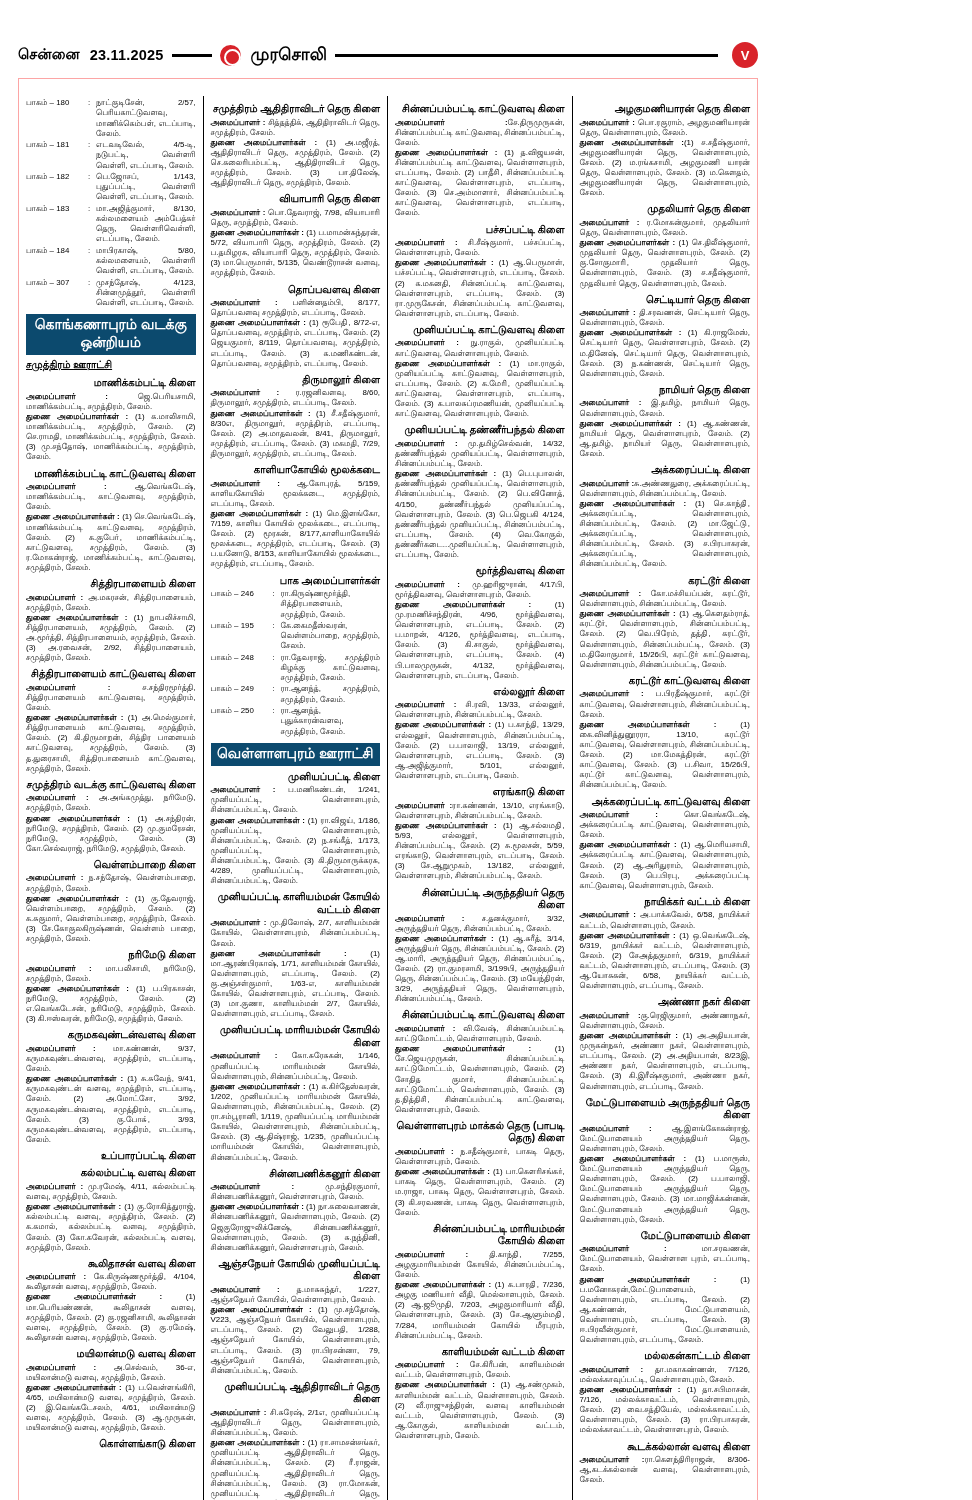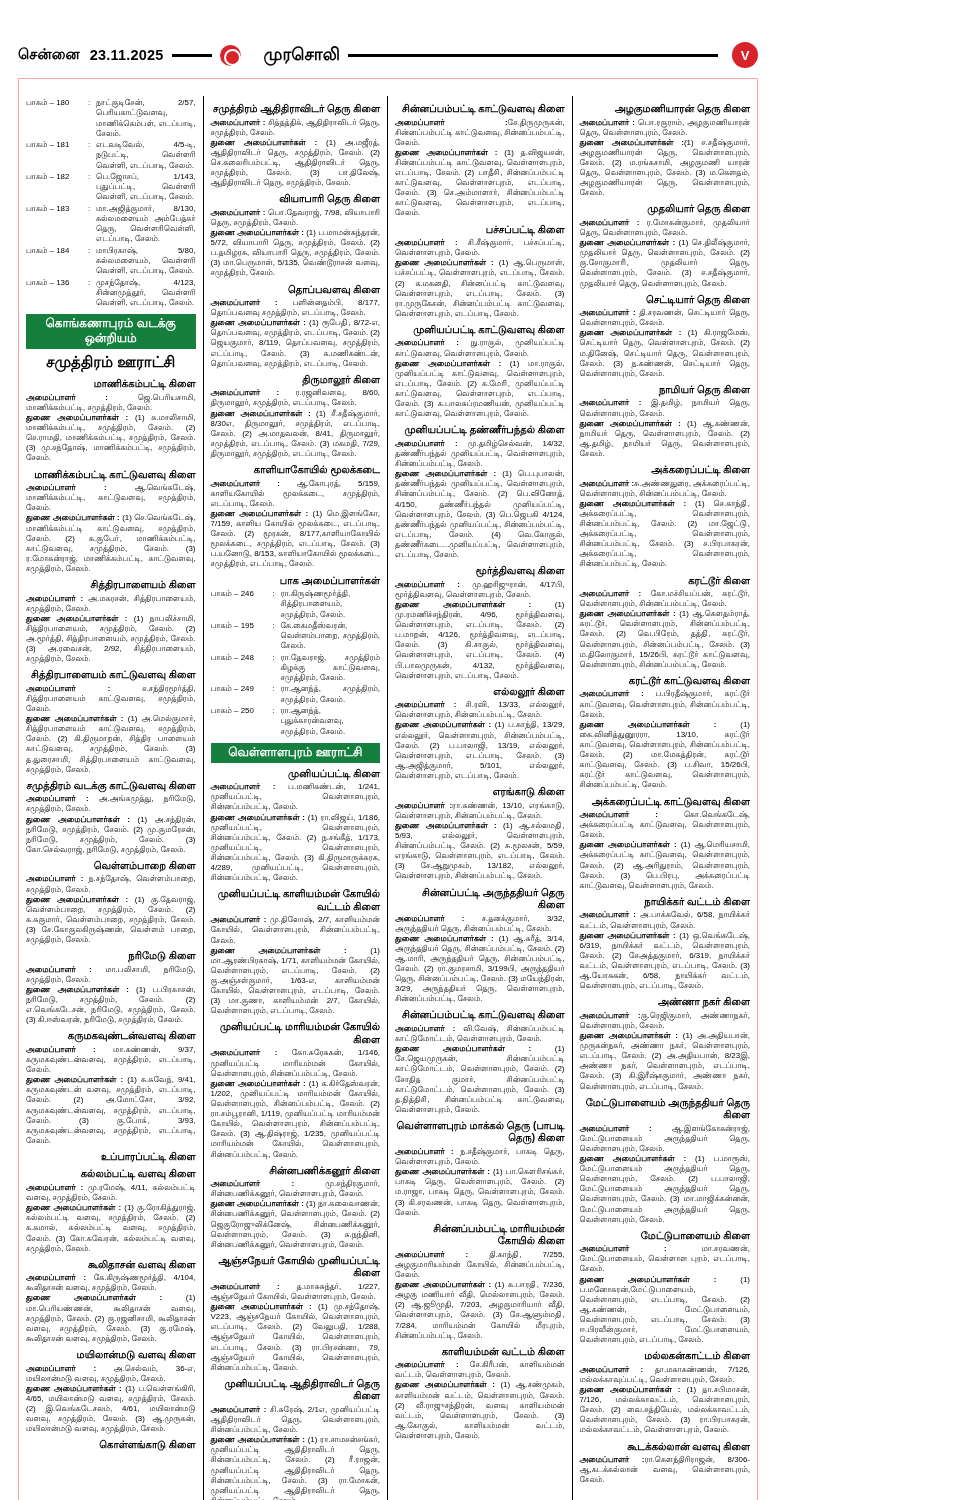--- a/index.html
+++ b/index.html
@@ -39,21 +39,21 @@
     height: 0;
     border-top: 2px solid #000;
     border-bottom: 1px solid #000;
     flex: 1 1 auto;
     margin: 0 8px;
     min-width: 40px;
   }
   .mast-center {
     display: flex;
     align-items: center;
-    gap: 23px;
+    gap: 10px;
     white-space: nowrap;
   }
   .logo-dot {
     width: 21px; height: 21px;
     border-radius: 50%;
     background: #d8232a;
     display: inline-block;
     position: relative;
   }
   .logo-dot::after {
@@ -103,33 +103,34 @@
   }
   .blk {
     font-size: 7.9px;
     line-height: 1.28;
     text-align: justify;
     margin: 0 0 3px 0;
     word-break: break-word;
   }
   .blk b { font-weight: bold; }
   .bar {
-    background: #15803d;
+    background: #0c4a6e;
     color: #fff;
     text-align: center;
-    font-size: 12px;
+    font-size: 14px;
     font-weight: bold;
     padding: 2px 0 3px 0;
     margin: 6px 0 3px 0;
   }
   .subbar {
-    text-align: center;
-    font-size: 15px;
+    text-align: left;
+    font-size: 10px;
     font-weight: bold;
     margin: 4px 0 2px 0;
+    text-decoration: underline;
   }
   .booth {
     font-size: 7.9px;
     line-height: 1.3;
     display: flex;
     margin-bottom: 1px;
   }
   .booth .bno {
     flex: 0 0 62px;
     white-space: nowrap;
@@ -180,21 +181,21 @@
           <span class="bno">பாகம் – 183</span>
           <span class="bsep">:</span>
           <span class="btxt">மா.அஜித்குமார், 8/130, கல்லமளையம் அம்பேத்கர் தெரு, வெள்ளரிவெள்ளி, எடப்பாடி, சேலம்.</span>
         </div>
         <div class="booth">
           <span class="bno">பாகம் – 184</span>
           <span class="bsep">:</span>
           <span class="btxt">மாபிரகாஷ், 5/80, கல்லமளையம், வெள்ளரி வெள்ளி, எடப்பாடி, சேலம்.</span>
         </div>
         <div class="booth">
-          <span class="bno">பாகம் – 136</span>
+          <span class="bno">பாகம் – 307</span>
           <span class="bsep">:</span>
           <span class="btxt">முசந்தோஷ், 4/123, சின்னமுத்தூர், வெள்ளரி வெள்ளி, எடப்பாடி, சேலம்.</span>
         </div>
         <div class="bar">கொங்கணாபுரம் வடக்கு ஒன்றியம்</div>
         <div class="subbar">சமுத்திரம் ஊராட்சி</div>
         <div class="hd">மாணிக்கம்பட்டி கிளை</div>
         <div class="blk"><b>அமைப்பாளர் :</b> ஜெ.பெரியசாமி, மாணிக்கம்பட்டி, சமுத்திரம், சேலம்.<br><b>துணை அமைப்பாளர்கள் :</b> (1) க.மாலிசாமி, மாணிக்கம்பட்டி, சமுத்திரம், சேலம். (2) செ.ராமதி, மாணிக்கம்பட்டி, சமுத்திரம், சேலம். (3) மு.சந்தோஷ், மாணிக்கம்பட்டி, சமுத்திரம், சேலம்.</div>
         <div class="hd">மாணிக்கம்பட்டி காட்டுவளவு கிளை</div>
         <div class="blk"><b>அமைப்பாளர் :</b> ஆ.வெங்கடேஷ், மாணிக்கம்பட்டி, காட்டுவளவு, சமுத்திரம், சேலம்.<br><b>துணை அமைப்பாளர்கள் :</b> (1) செ.வெங்கடேஷ், மாணிக்கம்பட்டி காட்டுவளவு, சமுத்திரம், சேலம். (2) க.குபோ், மாணிக்கம்பட்டி, காட்டுவளவு, சமுத்திரம், சேலம். (3) ர.மோகன்ராஜ், மாணிக்கம்பட்டி, காட்டுவளவு, சமுத்திரம், சேலம்.</div>
         <div class="hd">சித்திரபாளையம் கிளை</div>

